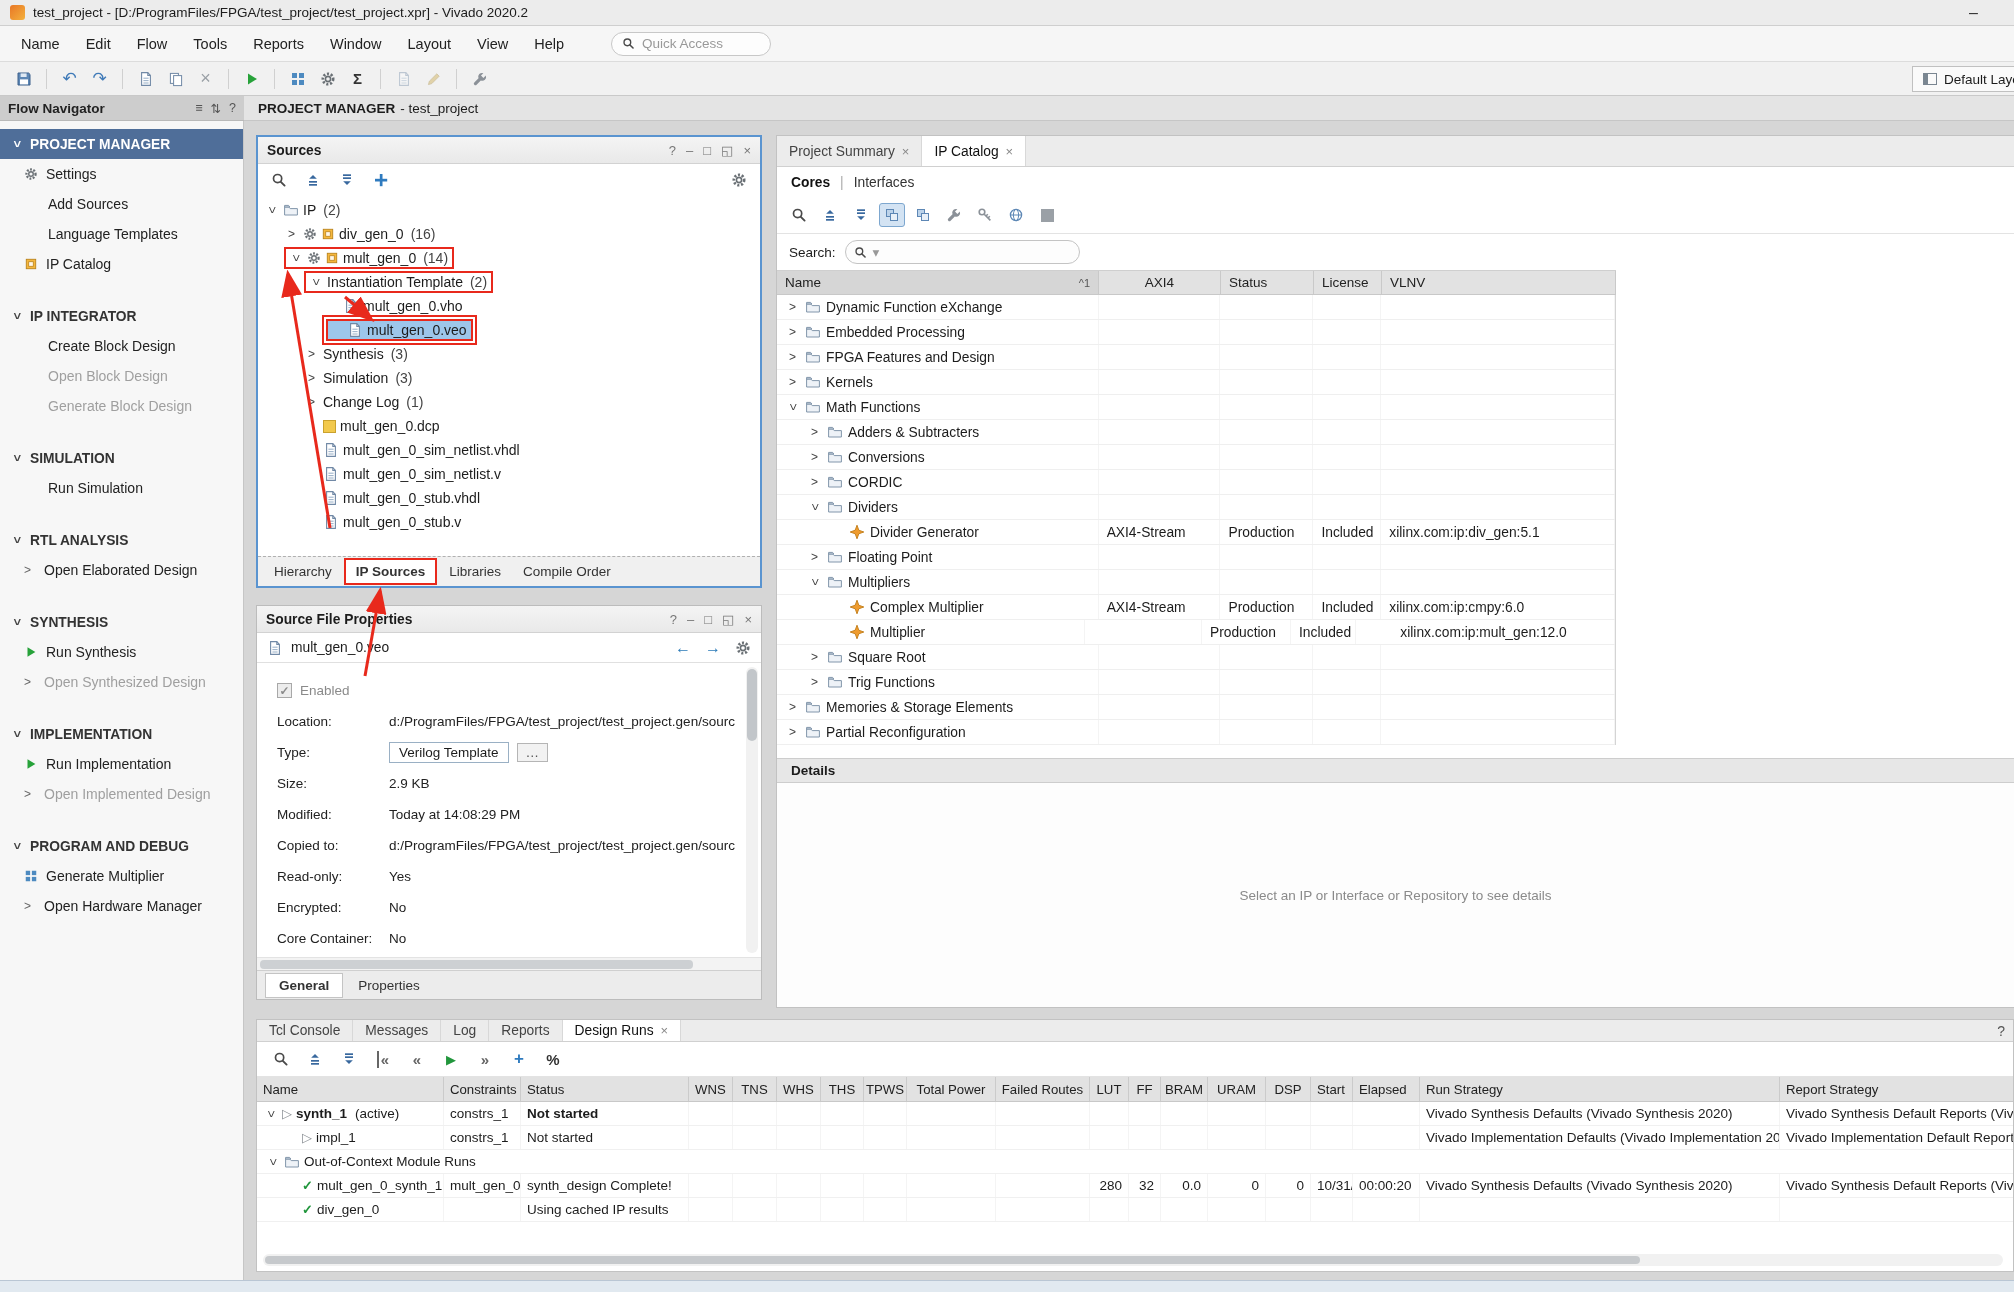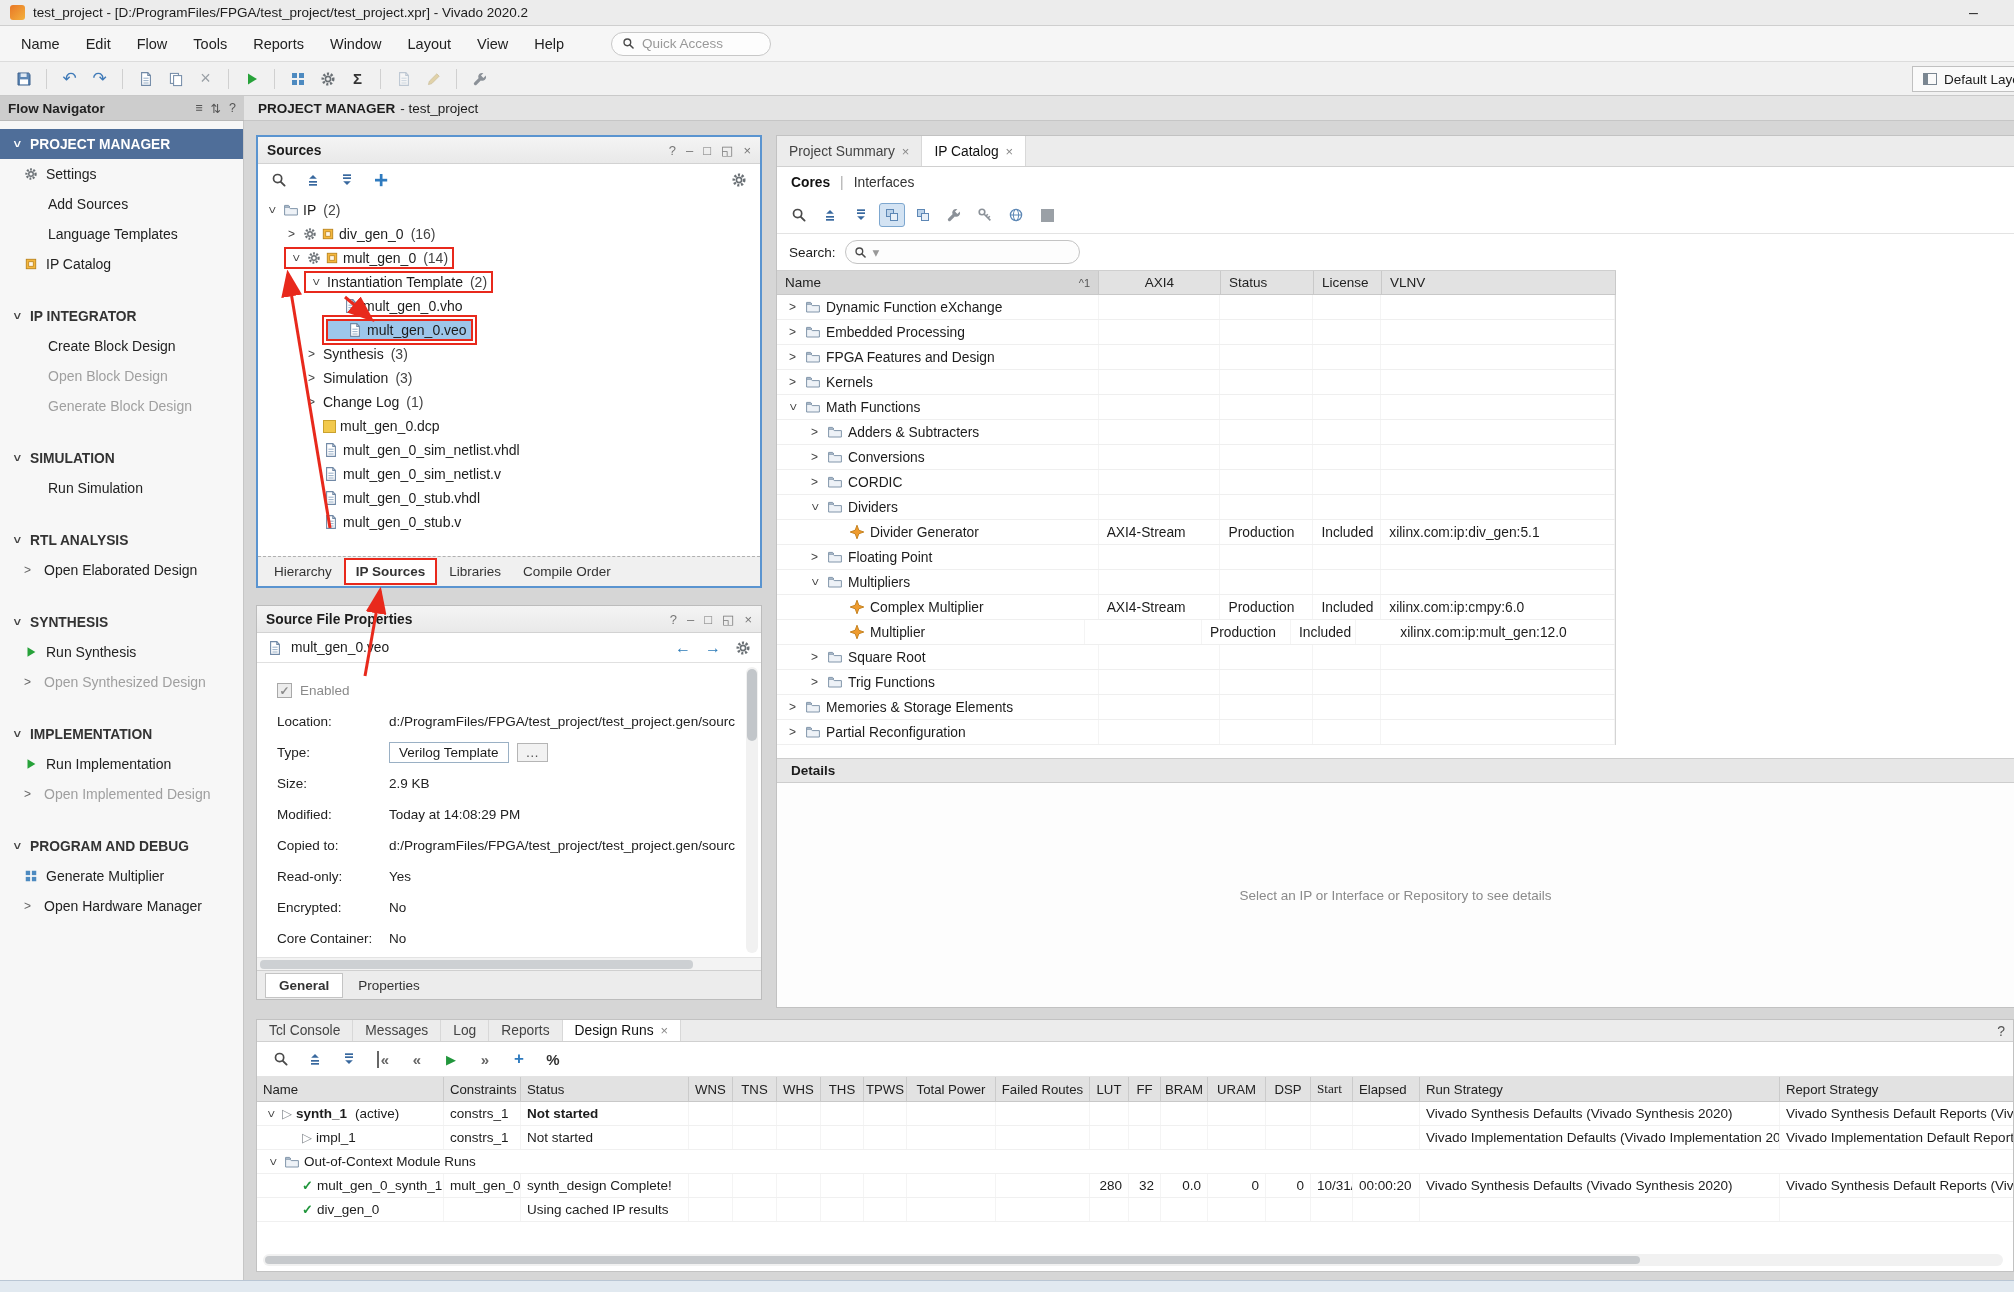--- a/index.html
+++ b/index.html
@@ -1137,21 +1137,21 @@
       <span class="runs-hcell ctr" style="width: 44px;">WHS</span>
       <span class="runs-hcell ctr" style="width: 43px;">THS</span>
       <span class="runs-hcell ctr" style="width: 43px;">TPWS</span>
       <span class="runs-hcell ctr" style="width: 89px;">Total Power</span>
       <span class="runs-hcell ctr" style="width: 94px;">Failed Routes</span>
       <span class="runs-hcell ctr" style="width: 39px;">LUT</span>
       <span class="runs-hcell ctr" style="width: 32px;">FF</span>
       <span class="runs-hcell ctr" style="width: 47px;">BRAM</span>
       <span class="runs-hcell ctr" style="width: 58px;">URAM</span>
       <span class="runs-hcell ctr" style="width: 45px;">DSP</span>
-      <span class="runs-hcell" style="width: 42px; font-family: Liberation Serif, serif;">Start</span>
+      <span class="runs-hcell" style="width: 42px;">Start</span>
       <span class="runs-hcell" style="width: 67px;">Elapsed</span>
       <span class="runs-hcell" style="width: 360px;">Run Strategy</span>
       <span class="runs-hcell" style="width: 420px;">Report Strategy</span>
     </div>
   <div id="runs-rows">
       <div class="runs-row">
         <span class="runs-cell runs-name" style="width: 187px; padding-left: 6px;">
           <span class="chev open">&gt;</span>
           <span class="glyph c-mid">▷</span>
           <span class="b">synth_1</span>

